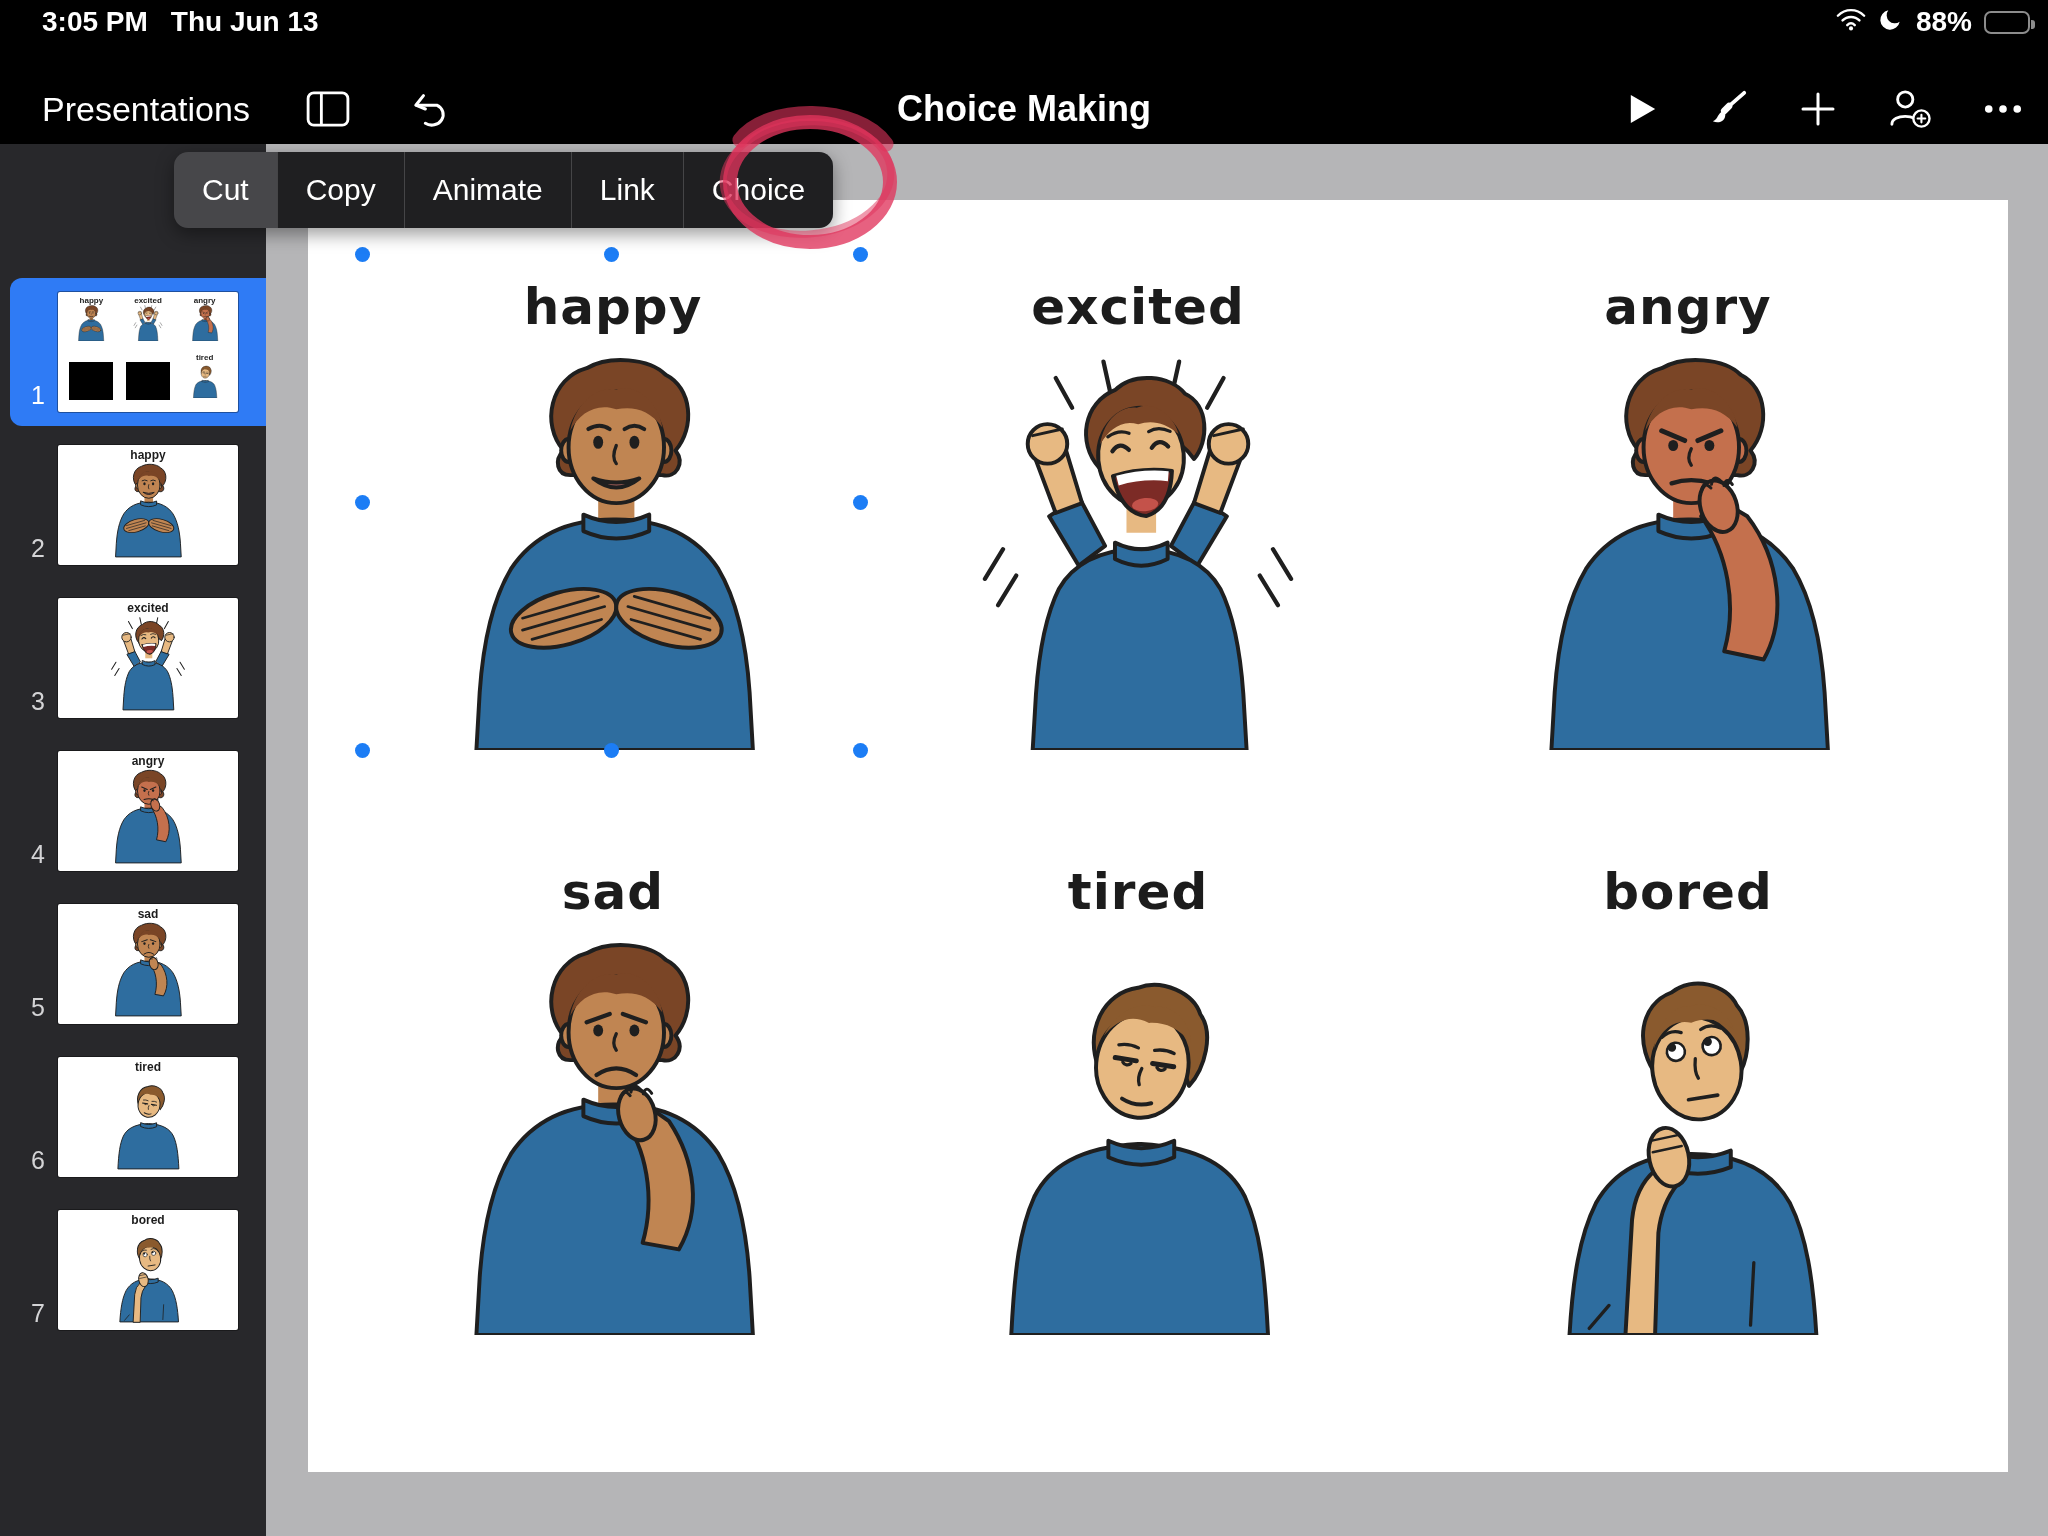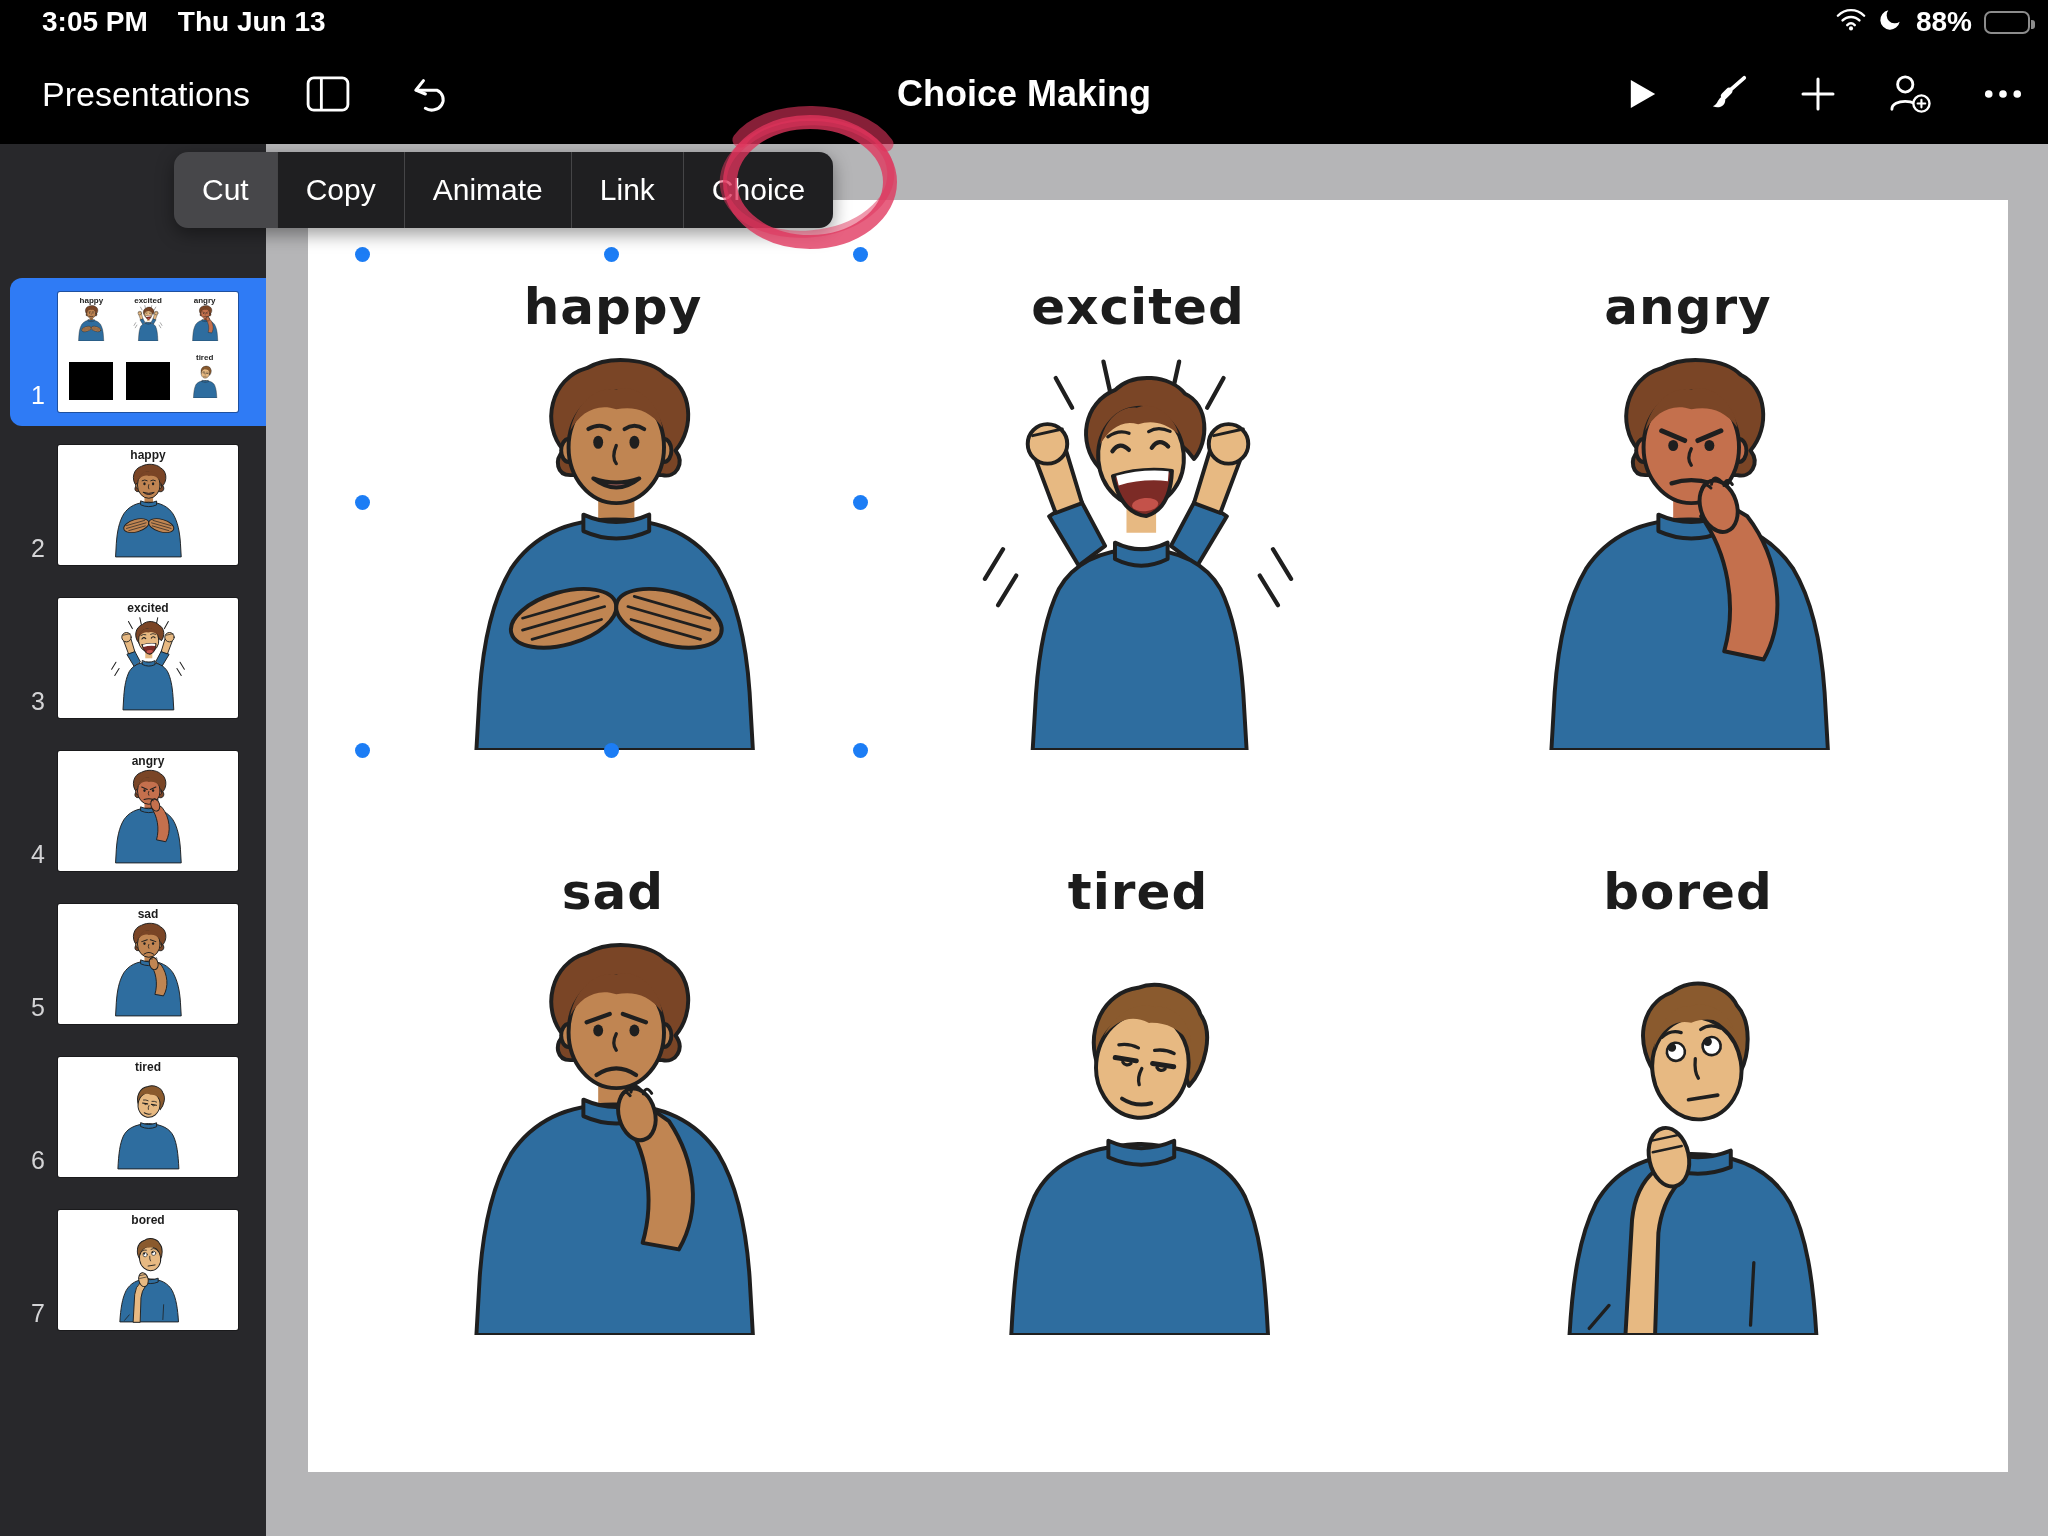--- a/index.html
+++ b/index.html
@@ -2,32 +2,32 @@
 <html><head>
 <meta charset="utf-8">
 <style>
   * { margin:0; padding:0; box-sizing:border-box; }
   html,body { width:2048px; height:1536px; background:#000; overflow:hidden;
               font-family:"Liberation Sans","DejaVu Sans",sans-serif; }
   .screen { position:relative; width:2048px; height:1536px; background:#000; }
 
   
   .status-bar { position:absolute; top:0; left:0; right:0; height:44px; color:#fff; }
-  .sb-left { position:absolute; left:42px; top:0; height:44px; display:flex; align-items:center; gap:30px;
+  .sb-left { position:absolute; left:42px; top:0; height:44px; display:flex; align-items:center; gap:23px;
              font-size:28px; font-weight:600; }
   .sb-right { position:absolute; right:18px; top:0; height:44px; display:flex; align-items:center; gap:12px;
               font-size:28px; font-weight:600; }
   .battery { position:relative; width:46px; height:23px; border:2px solid rgba(255,255,255,.55);
              border-radius:7px; padding:2px; }
   .battery-fill { width:31%; height:100%; background:#fff; border-radius:3px; }
   .battery-tip { position:absolute; right:-7px; top:7px; width:4px; height:9px;
                  background:rgba(255,255,255,.55); border-radius:0 3px 3px 0; }
 
   
-  .toolbar { position:absolute; top:44px; left:0; right:0; height:100px; color:#fff; }
+  .toolbar { position:absolute; top:59px; left:0; right:0; height:100px; color:#fff; }
   .tb-presentations { position:absolute; left:42px; top:0; height:100px; display:flex; align-items:center;
                       font-size:34px; cursor:pointer; }
   .tb-icon-btn { position:absolute; top:0; height:100px; display:flex; align-items:center; cursor:pointer; }
   .tb-title { position:absolute; left:0; right:0; top:0; height:100px; display:flex; align-items:center;
               justify-content:center; font-size:36px; font-weight:700; pointer-events:none; }
   .tb-right { position:absolute; right:26px; top:0; height:100px; display:flex; align-items:center; gap:52px; }
   .tb-right > div { cursor:pointer; display:flex; align-items:center; }
 
   
   .context-menu { position:absolute; left:174px; top:152px; height:76px; display:flex;

